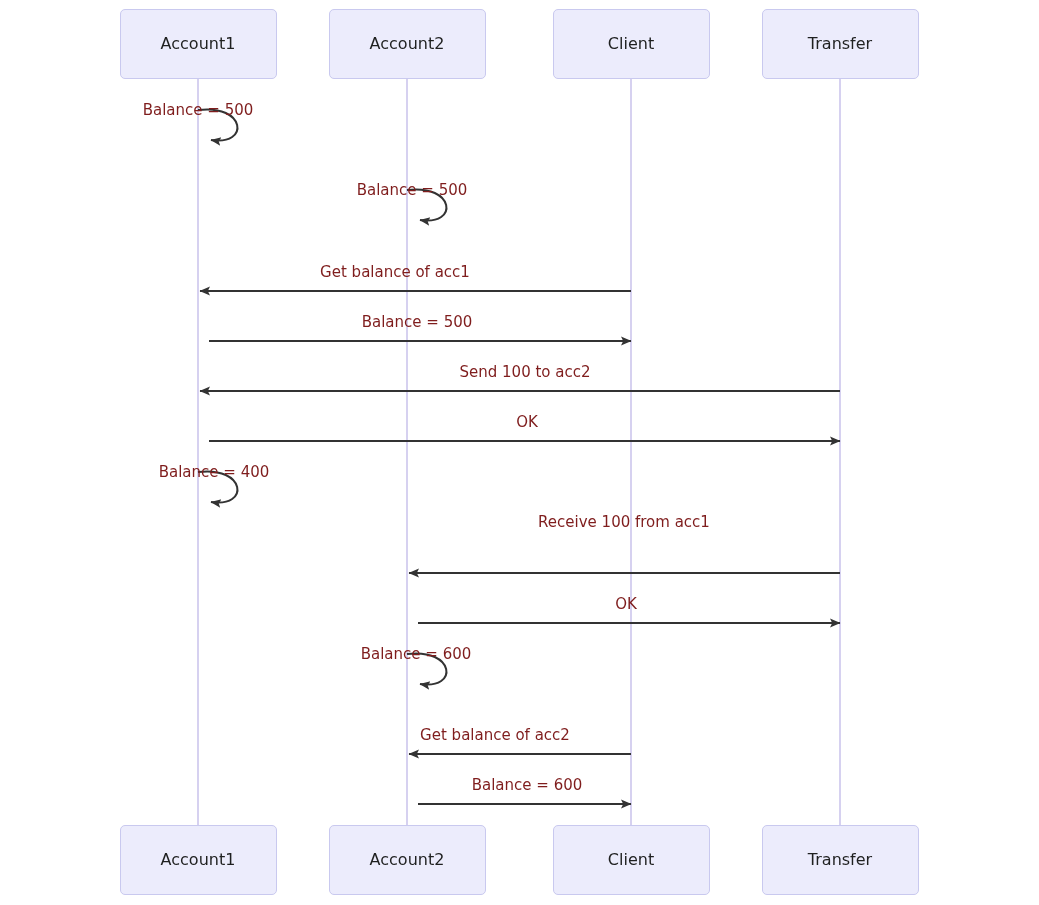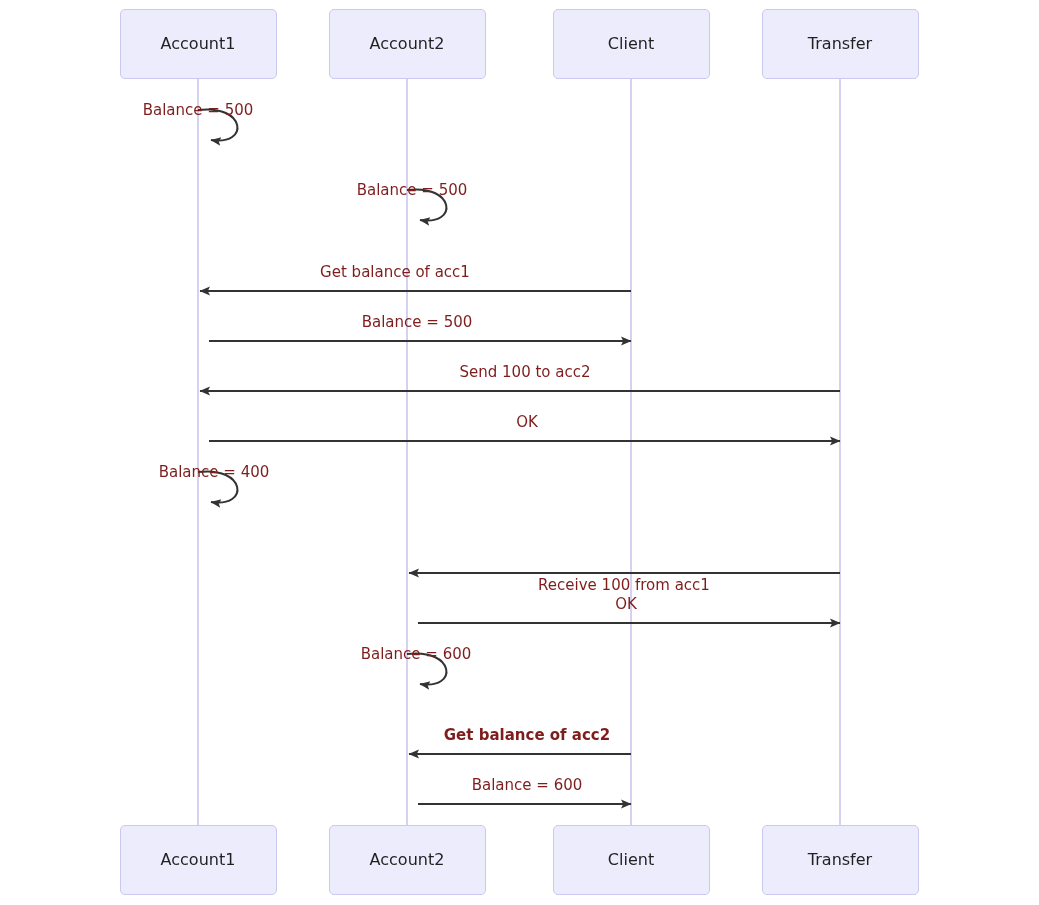--- a/index.html
+++ b/index.html
@@ -116,19 +116,19 @@
       </div>
     </div>
   <div id="labels">
       <div class="msg-label" style="left: 198px; top: 110px;">Balance = 500</div>
       <div class="msg-label" style="left: 412px; top: 190px;">Balance = 500</div>
       <div class="msg-label" style="left: 395px; top: 272px;">Get balance of acc1</div>
       <div class="msg-label" style="left: 417px; top: 322px;">Balance = 500</div>
       <div class="msg-label" style="left: 525px; top: 372px;">Send 100 to acc2</div>
       <div class="msg-label" style="left: 527px; top: 422px;">OK</div>
       <div class="msg-label" style="left: 214px; top: 472px;">Balance = 400</div>
-      <div class="msg-label" style="left: 624px; top: 585px;">Receive 100 from acc1</div>
+      <div class="msg-label" style="left: 624px; top: 522px;">Receive 100 from acc1</div>
       <div class="msg-label" style="left: 626px; top: 604px;">OK</div>
       <div class="msg-label" style="left: 416px; top: 654px;">Balance = 600</div>
-      <div class="msg-label" style="left: 527px; top: 735px; font-weight: bold;">Get balance of acc2</div>
+      <div class="msg-label" style="left: 495px; top: 735px;">Get balance of acc2</div>
       <div class="msg-label" style="left: 527px; top: 785px;">Balance = 600</div>
     </div>
 </div>
 
 </body></html>

